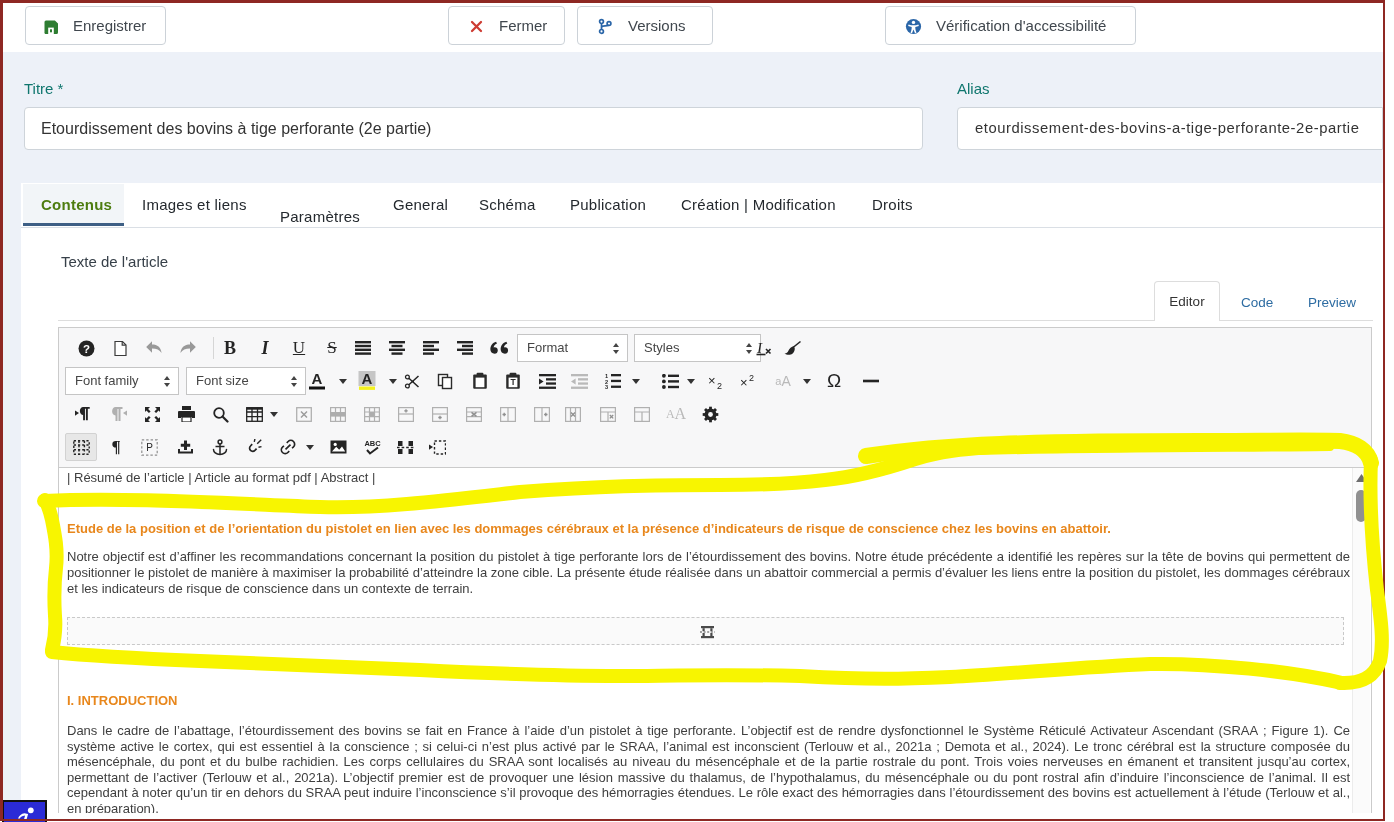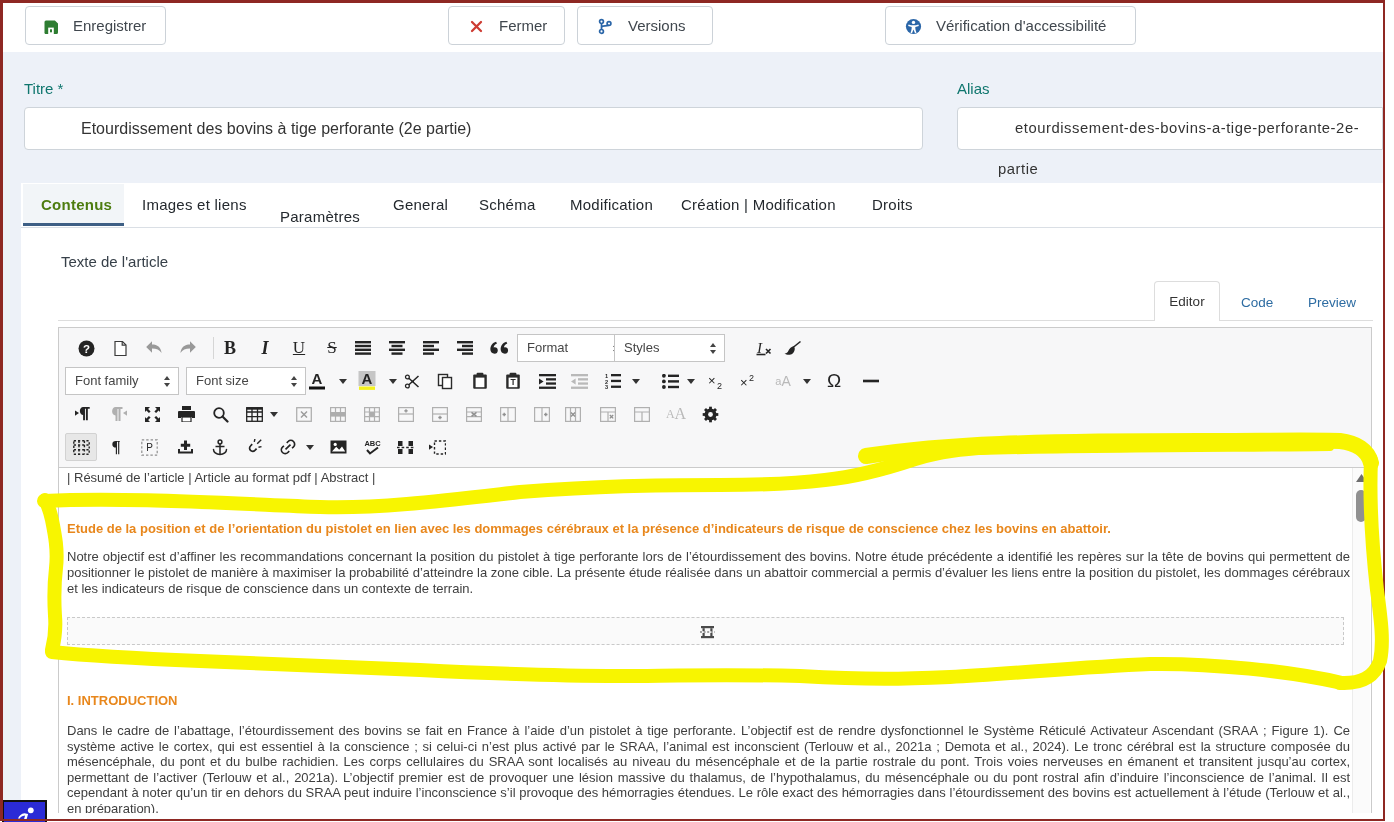--- a/index.html
+++ b/index.html
@@ -9,21 +9,21 @@
 
 #btnbar{left:2px;top:2px;width:1381px;height:50px;background:#fff;}
 .btn{position:absolute;top:4px;height:39px;box-sizing:border-box;border:1px solid #ccd2d8;
   border-radius:4px;background:#fff;color:#40474e;font-size:15px;line-height:37px;white-space:nowrap;}
 .btn .lab{position:absolute;top:0;}
 .btn .lab svg{display:block;}
 
 #formhead{left:2px;top:52px;width:1381px;height:131px;background:#edf1f8;}
 .flabel{position:absolute;top:28px;font-size:15px;color:#0f766e;}
 .finput{position:absolute;top:55px;height:43px;box-sizing:border-box;background:#fff;
-  border:1px solid #ced4da;border-radius:4px;font-size:16px;color:#333;line-height:41px;padding-left:40px;}
+  border:1px solid #ced4da;border-radius:4px;font-size:16px;color:#333;line-height:41px;}
 
 #leftstrip{left:2px;top:183px;width:19px;height:637px;background:#edf1f8;}
 #card{left:21px;top:183px;width:1362px;height:637px;background:#fff;}
 
 .jtab{position:absolute;top:13px;font-size:15px;color:#24292e;white-space:nowrap;letter-spacing:0.25px;}
 #tabline{position:absolute;left:0;top:43.5px;width:1362px;height:1px;background:#dadfe5;}
 #tabunderline{position:absolute;left:2px;top:39.5px;width:101px;height:3.5px;background:#3e5f85;}
 #tabbg{position:absolute;left:2px;top:1px;width:101px;height:38.5px;background:#f2f5f8;}
 
 .etab{position:absolute;top:98px;font-size:13.5px;color:#2d6ca2;}
@@ -123,21 +123,21 @@
 </div>
 
 <div class="abs" id="leftstrip"></div>
 <div class="abs" id="card">
   <div id="tabbg"></div>
     <span class="jtab" style="left:20px;color:#4d7c0f;font-weight:bold;">Contenus</span>
   <span class="jtab" style="left:121px;">Images et liens</span>
   <span class="jtab" style="left:259px;margin-top:12px;">Paramètres</span>
   <span class="jtab" style="left:372px;">General</span>
   <span class="jtab" style="left:458px;">Schéma</span>
-  <span class="jtab" style="left:549px;">Modification</span>
+  <span class="jtab" style="left:549px;">Publication</span>
   <span class="jtab" style="left:660px;">Création | Modification</span>
   <span class="jtab" style="left:851px;">Droits</span>
   <div id="tabunderline"></div>
   <div id="tabline"></div>
   <span style="position:absolute;left:40px;top:70px;font-size:15px;color:#374049;">Texte de l'article</span>
   <span class="etab" style="left:1220px;top:112px;">Code</span>
   <span class="etab" style="left:1287px;top:112px;">Preview</span>
   <div id="etabline"></div>
   <div id="etabbox">Editor</div>
   <div id="editor">
@@ -212,21 +212,21 @@
           </span>
         <span class="ti" style="left:423px;">
             <svg width="21" height="16" viewBox="0 0 18 14">
               <g fill="#242424">
                 <path d="M1 8.2C1 4.8 3 2.6 6 1.6l.8 1.5C4.9 4 4 5.2 3.9 6.6c.3-.1.6-.2 1-.2 1.5 0 2.6 1.1 2.6 2.7 0 1.7-1.2 2.9-2.8 2.9C2.5 12 1 10.5 1 8.2z"></path>
                 <path d="M10 8.2c0-3.4 2-5.6 5-6.6l.8 1.5C13.9 4 13 5.2 12.9 6.6c.3-.1.6-.2 1-.2 1.5 0 2.6 1.1 2.6 2.7 0 1.7-1.2 2.9-2.8 2.9-2.2 0-3.7-1.5-3.7-3.8z"></path>
               </g>
             </svg>
           </span>
         <span class="tsel" style="left:458px;width:111px;">Format<span class="spin"></span></span>
-        <span class="tsel" style="left:555px;width:111px;">Styles<span class="spin"></span></span>
+        <span class="tsel" style="left:575px;width:127px;">Styles<span class="spin"></span></span>
         <span class="ti" style="left:688px;">
             <svg width="18" height="16" viewBox="0 0 18 16">
               <text x="2" y="12.5" font-size="15" font-style="italic" font-family="Liberation Serif" fill="#242424">I</text>
               <path d="M1.5 14.5h9" stroke="#242424" stroke-width="1.6"></path>
               <path d="M11 9l4.5 4.5M15.5 9L11 13.5" stroke="#242424" stroke-width="1.6"></path>
             </svg>
           </span>
         <span class="ti" style="left:717px;">
             <svg width="18" height="16" viewBox="0 0 18 16">
               <path d="M16.5 1.5L9 7.5" stroke="#242424" stroke-width="1.6"></path>

